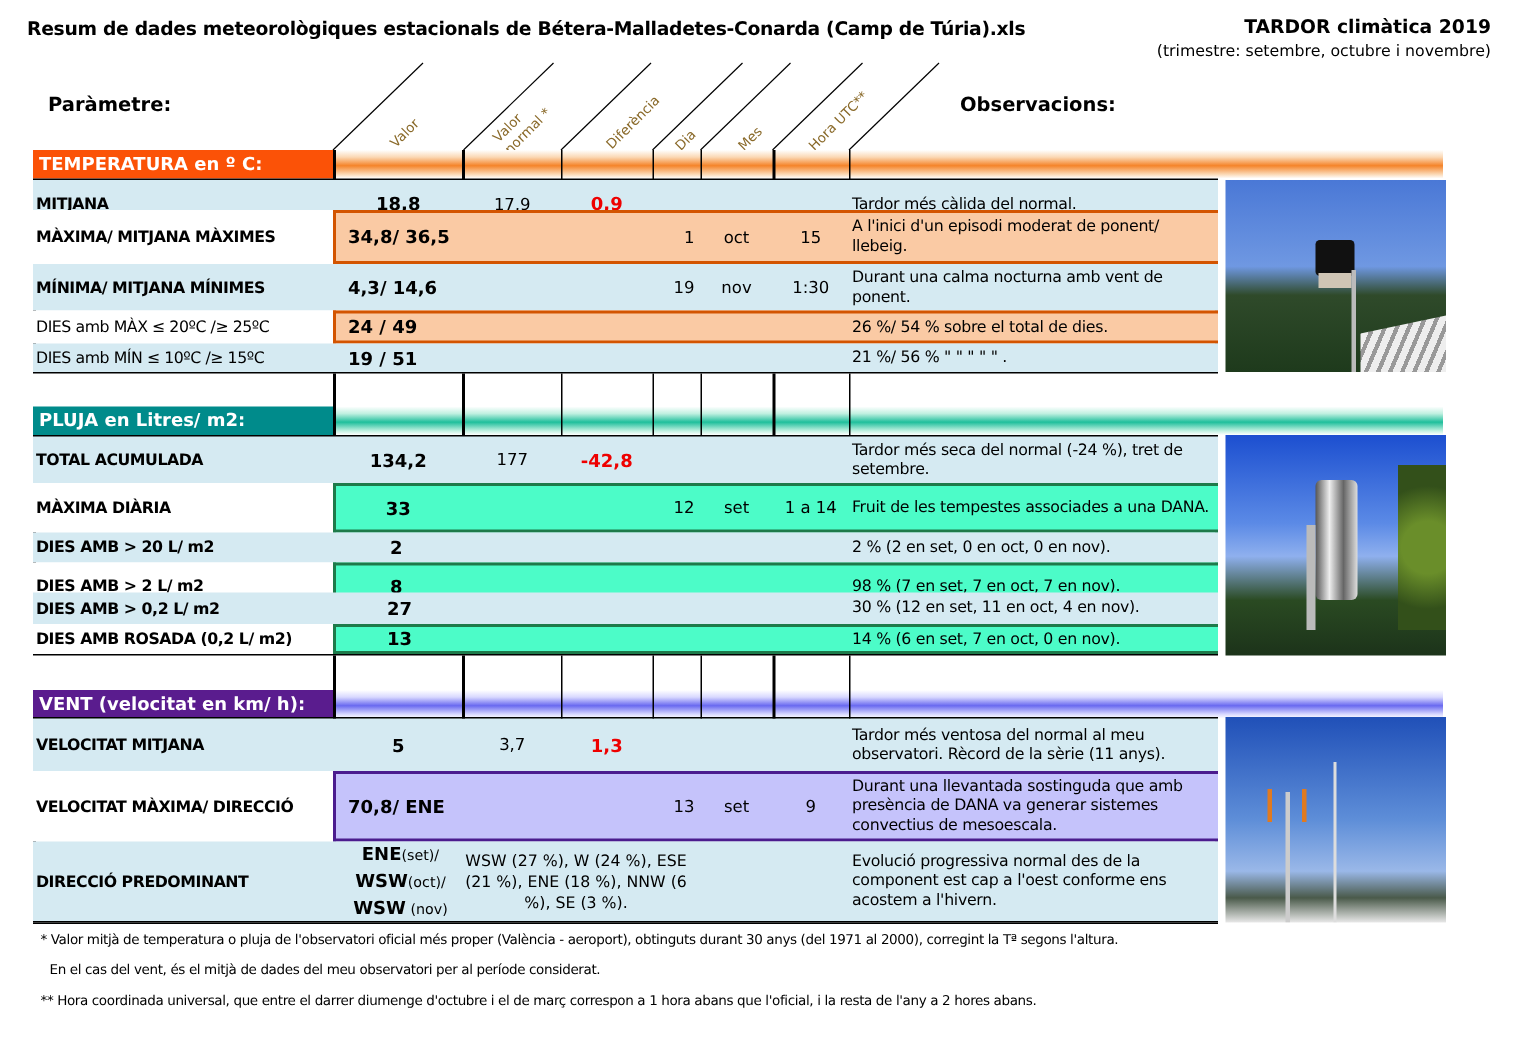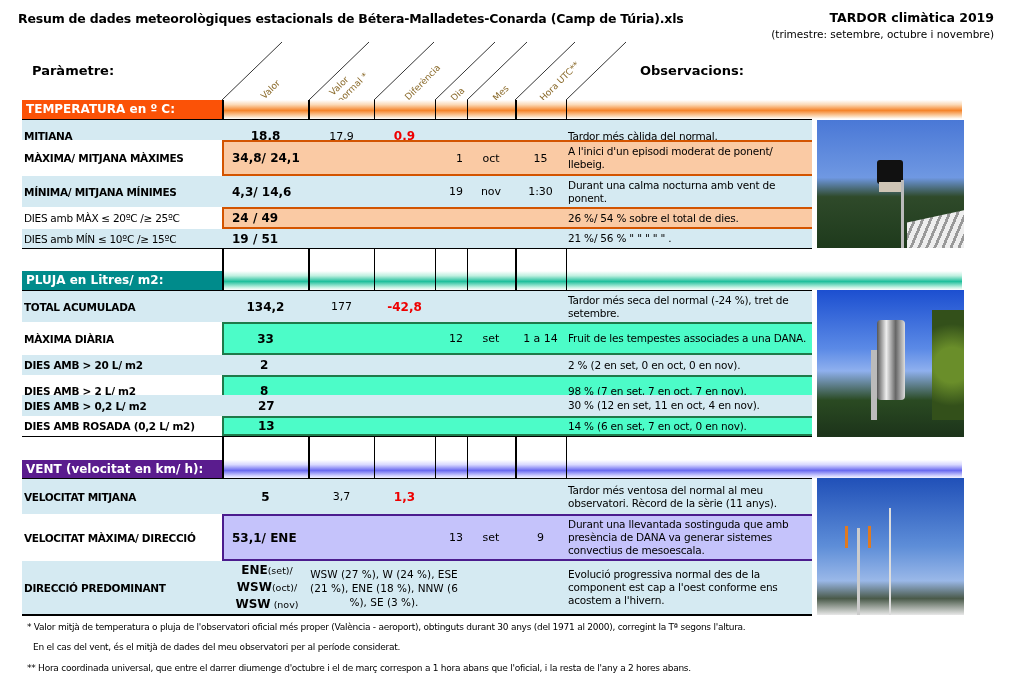--- a/index.html
+++ b/index.html
@@ -76,21 +76,21 @@
 <div class="row bg-lightblue" style="top:120px;height:32px;">
   <div class="cell lbl">MITJANA</div>
   <div class="cell val">18,8</div>
   <div class="cell norm">17,9</div>
   <div class="cell diff">0,9</div>
   <div class="cell obs">Tardor més càlida del normal.</div>
 </div>
 <div class="row bg-white" style="top:140px;height:36px;">
   <div class="cell hl-orange" style="left:200px;width:590px;"></div>
   <div class="cell lbl">MÀXIMA/ MITJANA MÀXIMES</div>
-  <div class="cell val left">34,8/ 24,1</div>
+  <div class="cell val left">34,8/ 36,5</div>
   <div class="cell dia">1</div>
   <div class="cell mes">oct</div>
   <div class="cell hora">15</div>
   <div class="cell obs">A l'inici d'un episodi moderat de ponent/ llebeig.</div>
 </div>
 <div class="row bg-lightblue" style="top:176px;height:31px;">
   <div class="cell lbl">MÍNIMA/ MITJANA MÍNIMES</div>
   <div class="cell val left">4,3/ 14,6</div>
   <div class="cell dia">19</div>
   <div class="cell mes">nov</div>
@@ -172,21 +172,21 @@
 <div class="row bg-lightblue" style="top:479px;height:35px;">
   <div class="cell lbl">VELOCITAT MITJANA</div>
   <div class="cell val">5</div>
   <div class="cell norm">3,7</div>
   <div class="cell diff">1,3</div>
   <div class="cell obs">Tardor més ventosa del normal al meu observatori. Rècord de la sèrie (11 anys).</div>
 </div>
 <div class="row bg-white" style="top:514px;height:47px;">
   <div class="cell hl-violet" style="left:200px;width:590px;"></div>
   <div class="cell lbl">VELOCITAT MÀXIMA/ DIRECCIÓ</div>
-  <div class="cell val left">53,1/ ENE</div>
+  <div class="cell val left">70,8/ ENE</div>
   <div class="cell dia">13</div>
   <div class="cell mes">set</div>
   <div class="cell hora">9</div>
   <div class="cell obs">Durant una llevantada sostinguda que amb presència de DANA va generar sistemes convectius de mesoescala.</div>
 </div>
 <div class="row bg-lightblue" style="top:561px;height:53px;">
   <div class="cell lbl">DIRECCIÓ PREDOMINANT</div>
   <div class="cell val dirbox" style="left:205px;width:80px;">
     <div><span>ENE</span><small>(set)/</small></div>
     <div><span>WSW</span><small>(oct)/</small></div>

